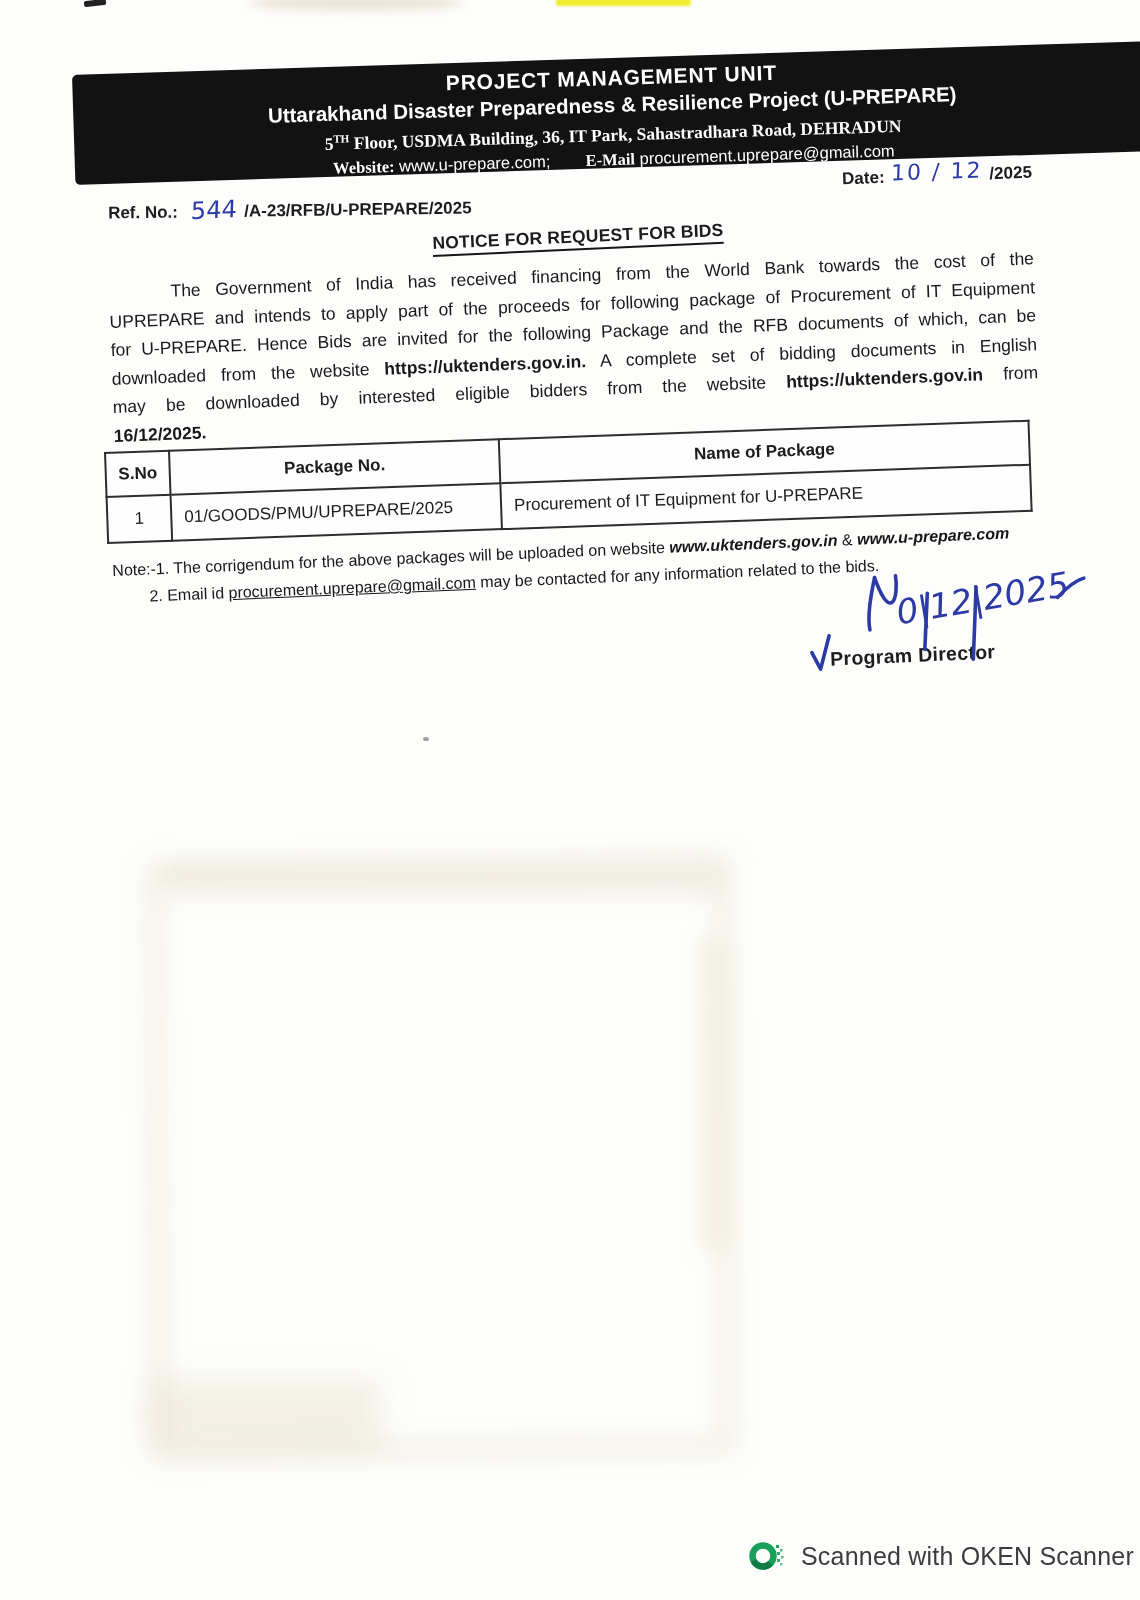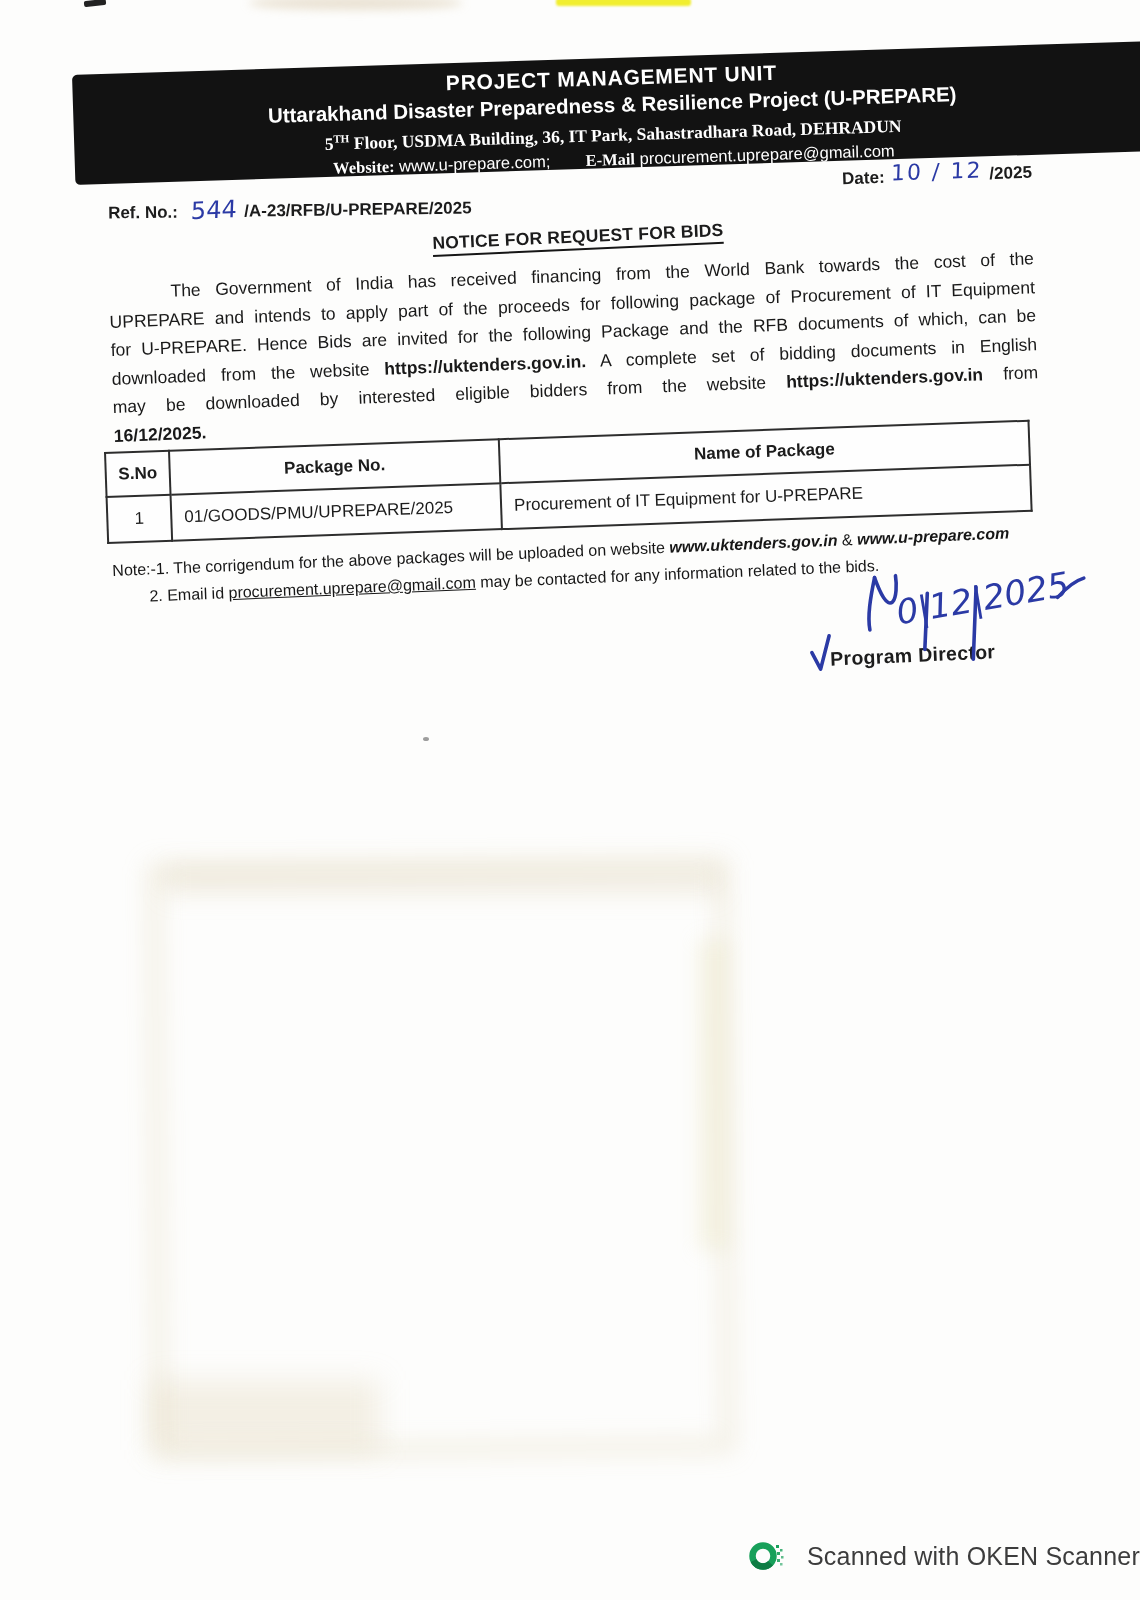--- a/index.html
+++ b/index.html
@@ -86,21 +86,21 @@
   .sig-role { position:absolute; left:48px; top:82px; font-size:19.5px; font-weight:600; color:#1d1d1d; letter-spacing:.3px; }
 
   
   .bleed-rect { position:absolute; left:148px; top:858px; width:586px; height:600px; border:18px solid rgba(212,194,150,.20); border-radius:10px; filter:blur(11px); transform:rotate(-.6deg); }
   .bleed-top { position:absolute; left:165px; top:868px; width:555px; height:26px; background:rgba(206,186,146,.22); filter:blur(12px); }
   .bleed-right { position:absolute; left:698px; top:940px; width:30px; height:310px; background:rgba(222,212,156,.22); filter:blur(10px); }
   .bleed-bottom { position:absolute; left:150px; top:1380px; width:230px; height:70px; background:rgba(214,196,156,.24); filter:blur(14px); }
   .dot-artifact { position:absolute; left:423px; top:737px; width:6px; height:4px; background:#6a6a6a; border-radius:50%; opacity:.65; }
 
   
-  .scan-footer { position:absolute; left:746px; top:1536px; display:flex; align-items:center; gap:21px; }
+  .scan-footer { position:absolute; left:746px; top:1536px; display:flex; align-items:center; gap:15px; }
   .scan-footer .txt { font-size:25px; font-weight:500; color:#3c3c3c; letter-spacing:.2px; }
 </style>
 </head>
 <body>
 
 <div class="mark-black-top"></div>
 <div class="smudge-beige-top"></div>
 <div class="strip-yellow-top"></div>
 
 <div class="band">

